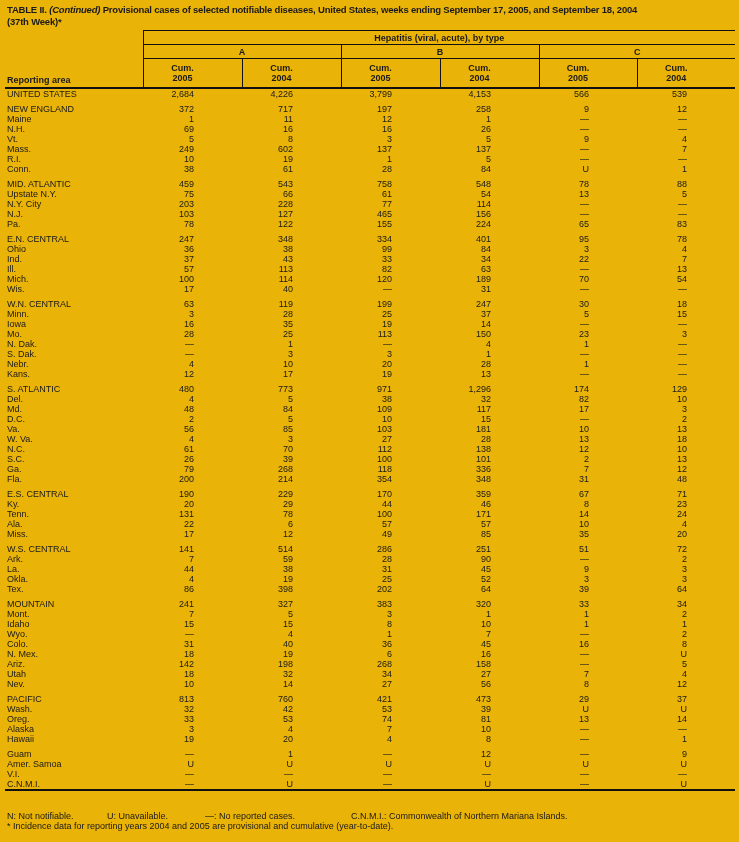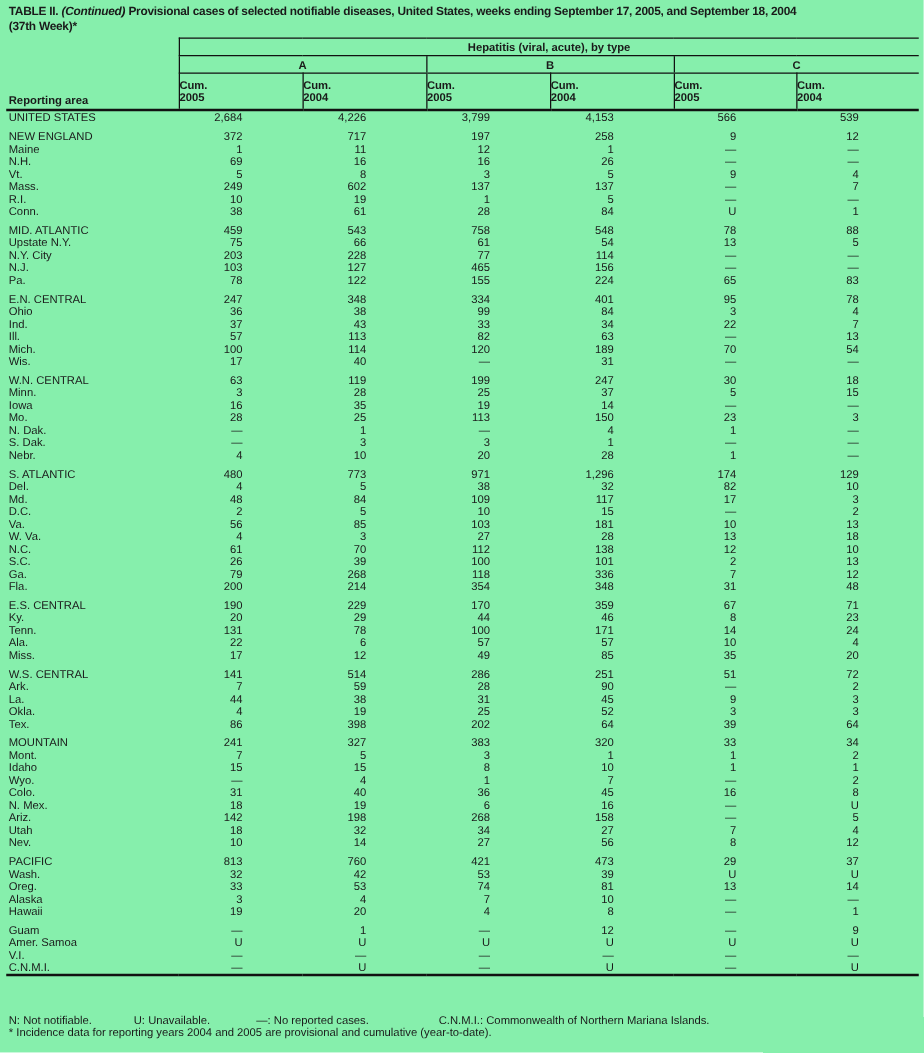--- a/index.html
+++ b/index.html
@@ -1,39 +1,39 @@
 <!DOCTYPE html>
 <html><head>
 <meta charset="utf-8">
 <style>
   html,body { margin:0; padding:0; background:#ffffff; }
   .page {
     position:relative; width:739px; height:842px; overflow:hidden;
-    background:#86efac; color:#1a1a1a;
+    background:#eab308; color:#1a1a1a;
     font-family:"Liberation Sans", sans-serif;
   }
   
   .title { position:absolute; left:7px; top:4px; font-size:9.5px; font-weight:bold;
            letter-spacing:-0.2px; line-height:12px; white-space:nowrap; }
   .title .cont { font-style:italic; }
   
   table.t { position:absolute; left:5px; top:30px; width:730px;
             border-collapse:collapse; table-layout:fixed; }
   table.t td { padding:0; font-size:9px; line-height:10px; color:#1a1a1a; }
   
   thead td { font-weight:bold; font-size:9px;margin-left:48px; }
   tr.h1 td.hep { border-top:1px solid #111; border-bottom:1px solid #111;
                  border-left:1px solid #111; text-align:center; height:13px;
                  vertical-align:middle; }
   tr.h2 td.grp { border-bottom:1px solid #111; text-align:center; height:13px;
                  vertical-align:middle; }
   tr.h2 td.gl  { border-left:1px solid #111; }
   tr.h3 td { border-bottom:2px solid #111; height:24px; }
   tr.h3 td.ra  { vertical-align:bottom; padding-left:2px; padding-bottom:2px; }
-  tr.h3 td.cum { border-left:1px solid #111; text-align:left;
+  tr.h3 td.cum { border-left:1px solid #111; text-align:center;
                  vertical-align:middle; padding:2px 20px 2px 0; line-height:10px; }
   
   tbody tr { height:10px; }
   tbody td.area { padding-left:2px; white-space:nowrap; }
   tbody td.num  { text-align:right; padding-right:48px; white-space:nowrap; }
   tbody tr.gap  { height:5px; }
   tbody tr.gap td { font-size:1px; line-height:5px; height:5px; }
   tbody tr:last-child td { border-bottom:2px solid #111; }
   
   .fn { position:absolute; left:7px; font-size:9px; line-height:10px; color:#1a1a1a; }
@@ -322,20 +322,29 @@
         </tr>
         <tr>
           <td class="area">Nebr.</td>
           <td class="num">4</td>
           <td class="num">10</td>
           <td class="num">20</td>
           <td class="num">28</td>
           <td class="num">1</td>
           <td class="num">—</td>
         </tr>
+        <tr>
+          <td class="area">Kans.</td>
+          <td class="num">12</td>
+          <td class="num">17</td>
+          <td class="num">19</td>
+          <td class="num">13</td>
+          <td class="num">—</td>
+          <td class="num">—</td>
+        </tr>
         <tr class="gap">
           <td colspan="7"></td>
         </tr>
         <tr>
           <td class="area">S. ATLANTIC</td>
           <td class="num">480</td>
           <td class="num">773</td>
           <td class="num">971</td>
           <td class="num">1,296</td>
           <td class="num">174</td>

